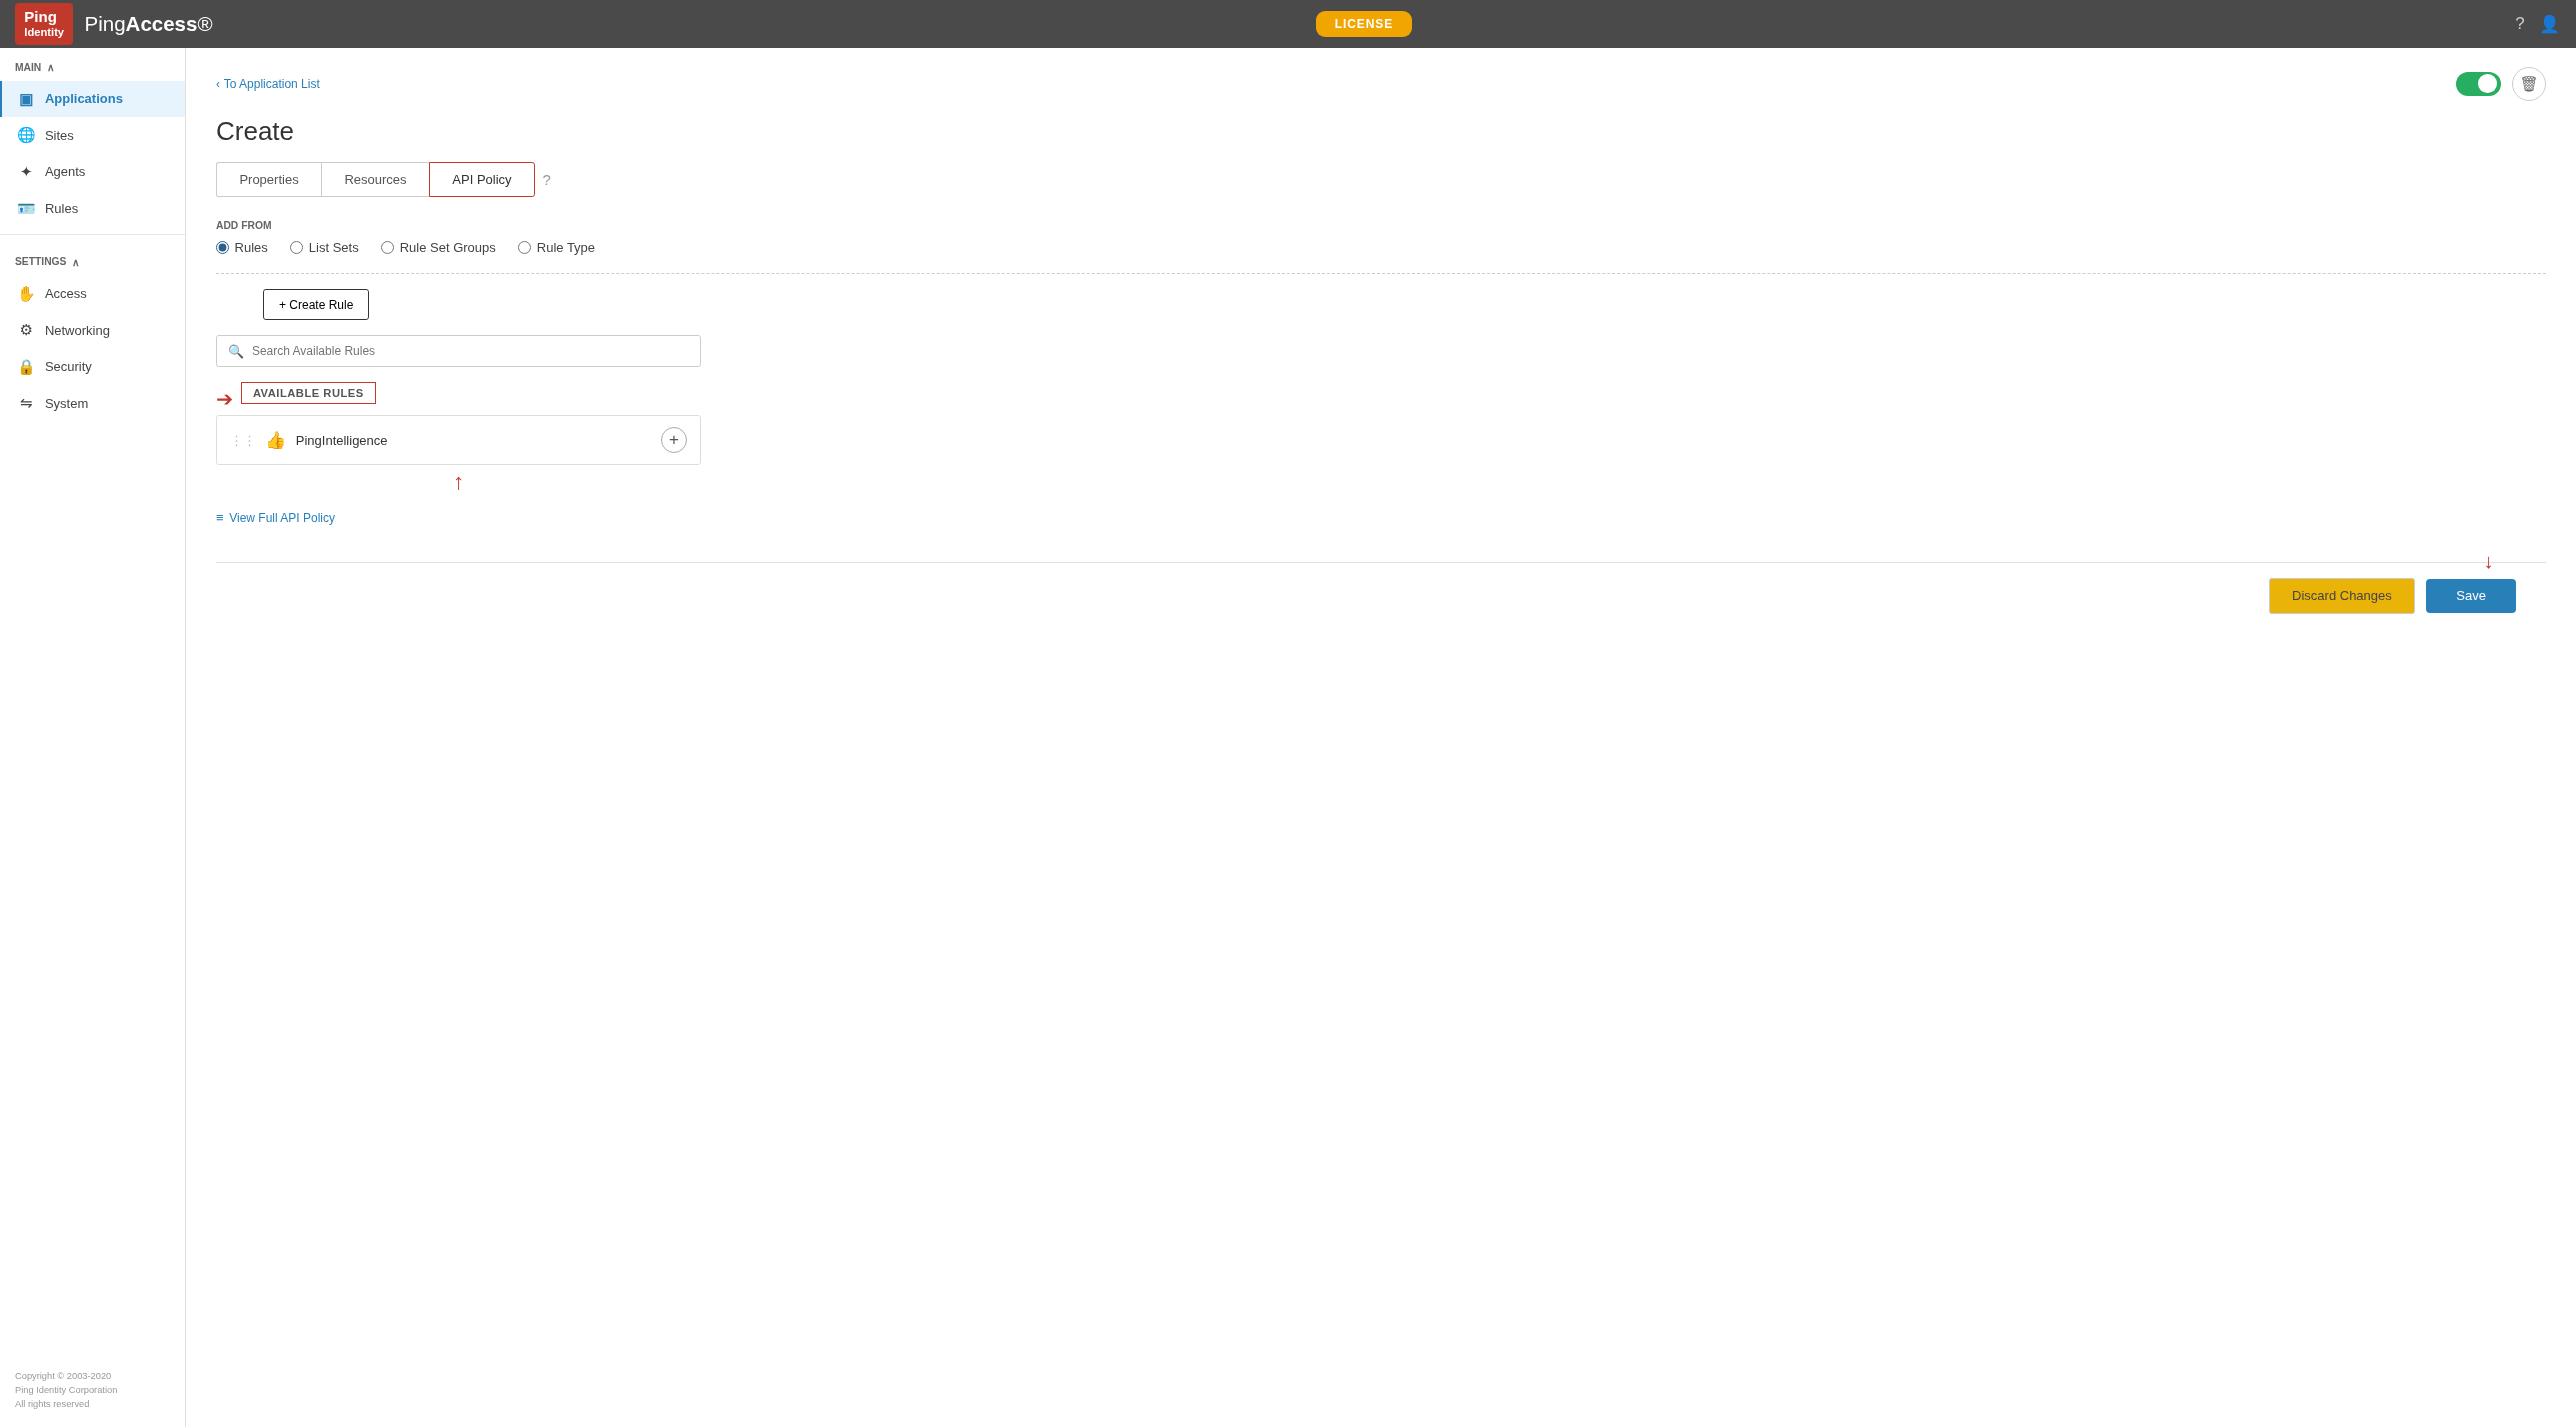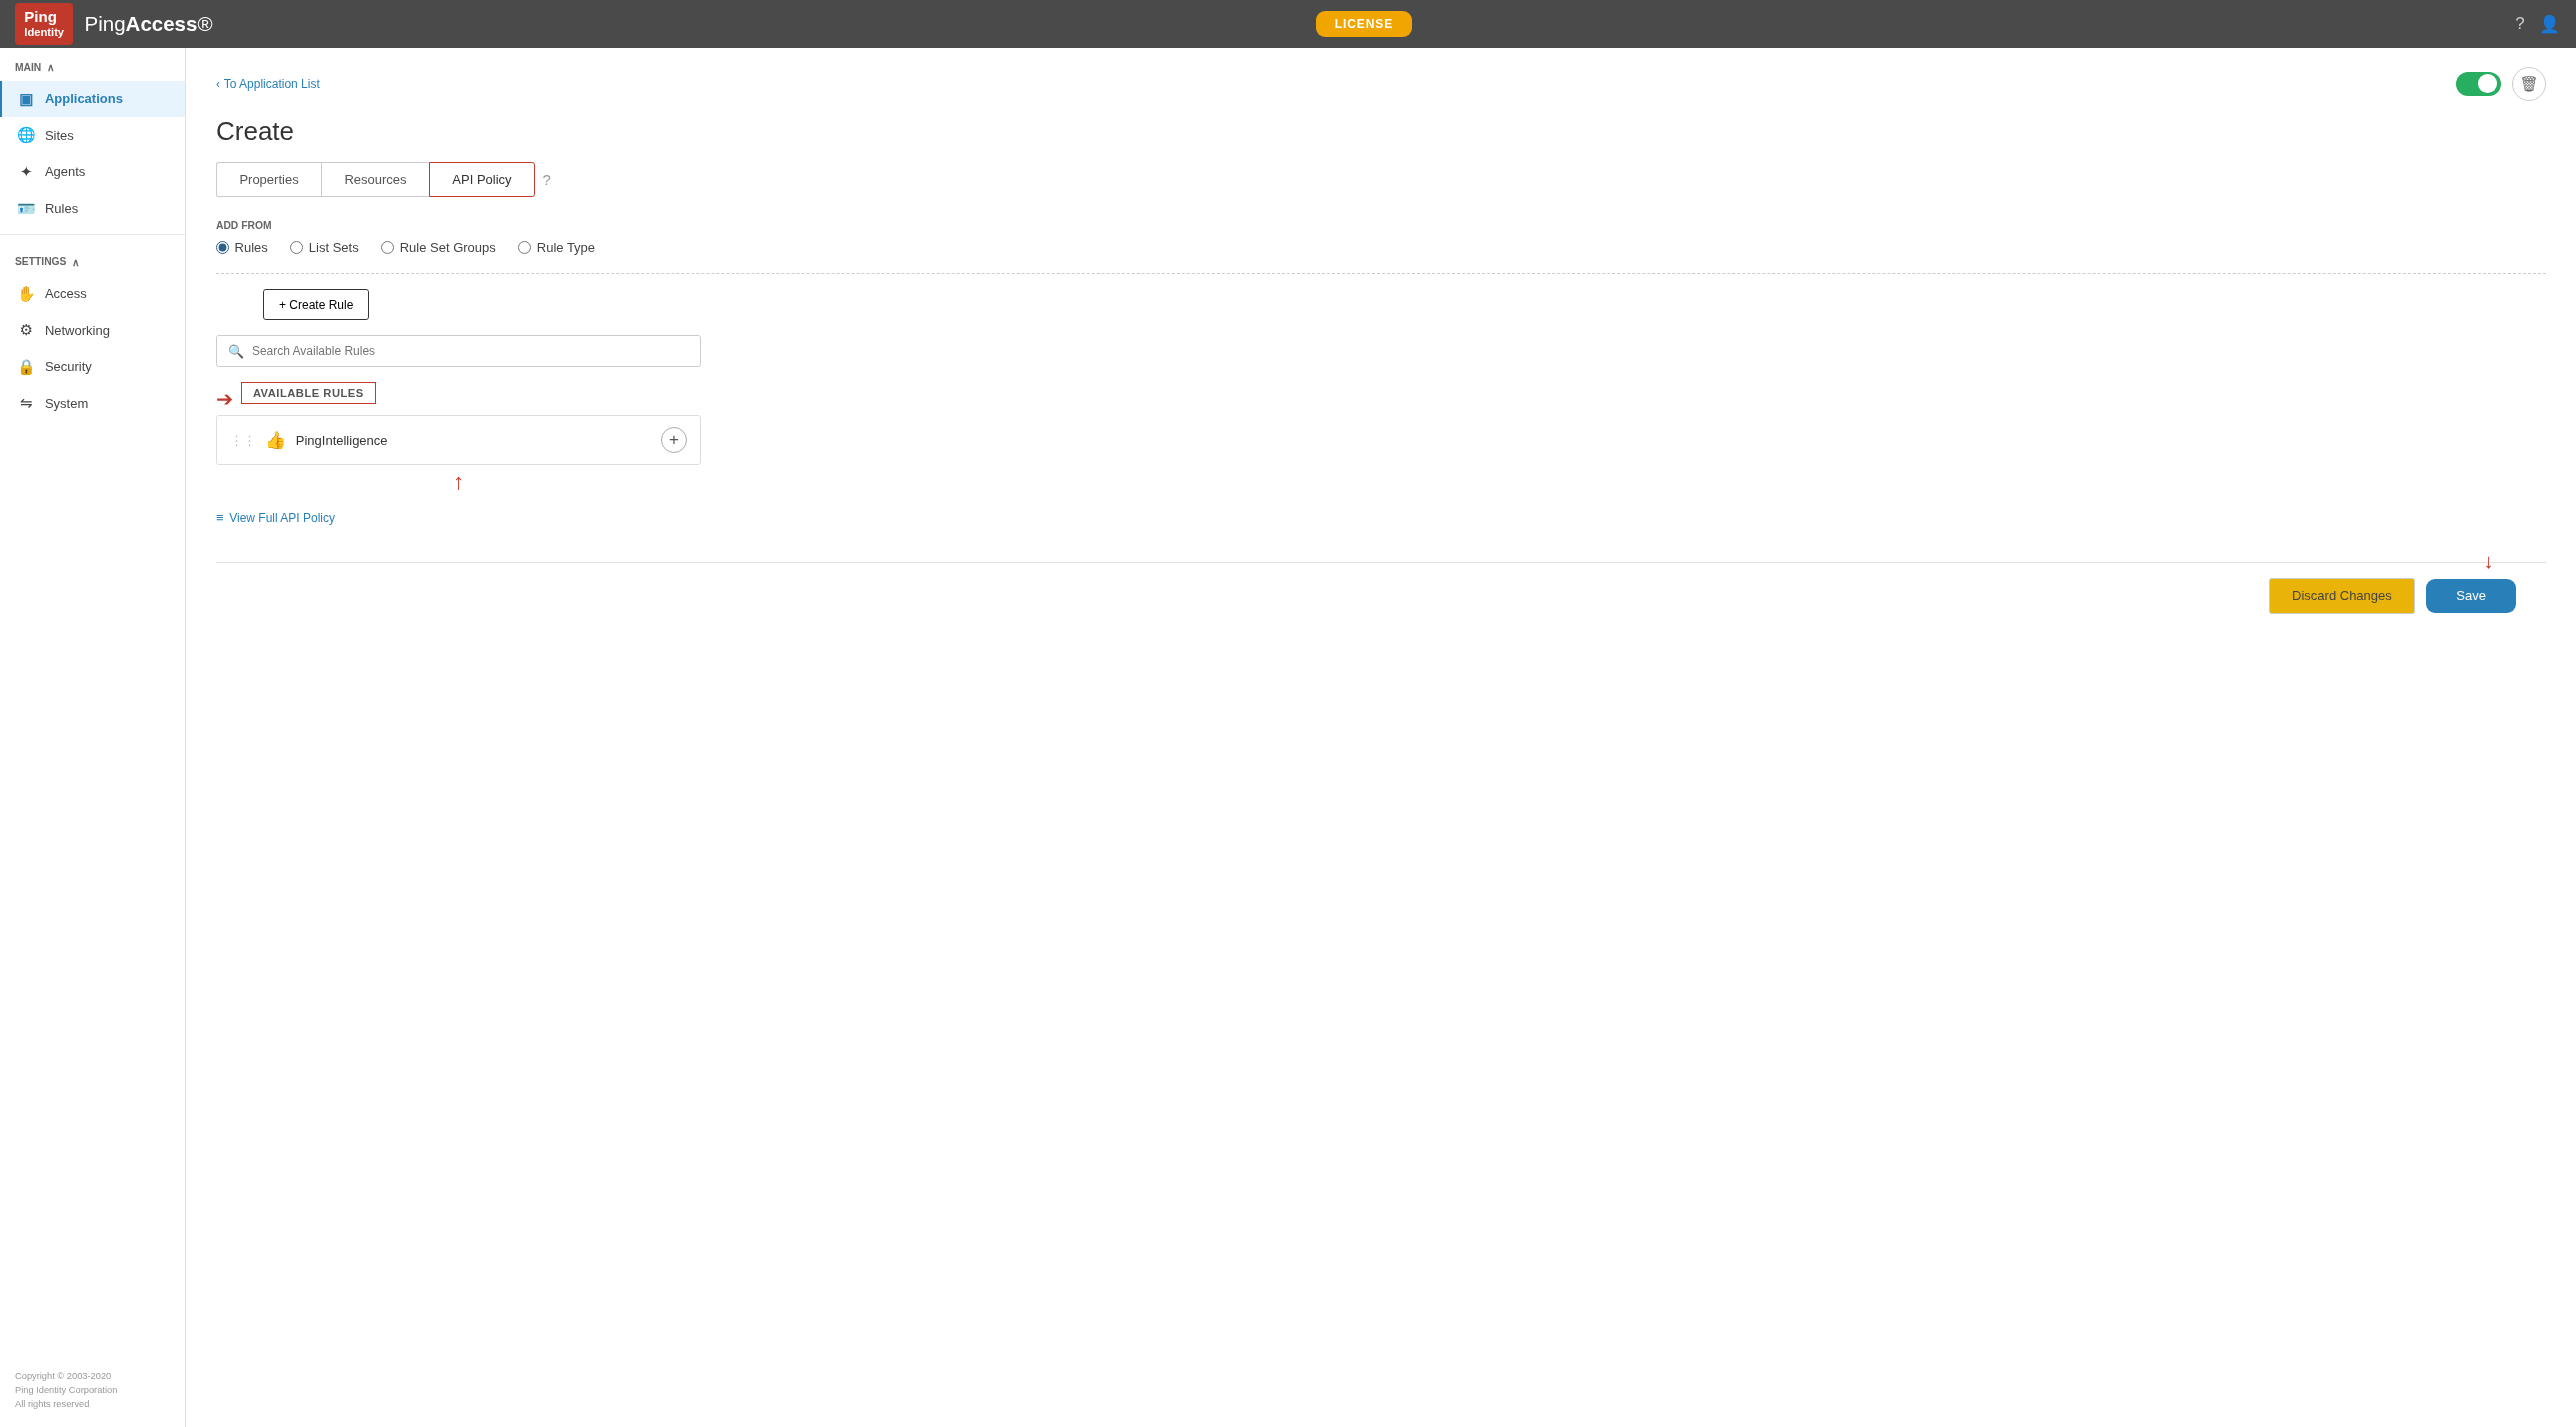--- a/index.html
+++ b/index.html
@@ -181,21 +181,21 @@
       border-top: 0.9px solid #e0e0e0;
       padding: 15px 30px; display: flex; justify-content: flex-end; gap: 11.2px;
       margin-top: 37px;
     }
     .discard-btn {
       border: 0.9px solid #ccc; background: #eab308; padding: 9.3px 22.4px;
       border-radius: 2.8px; cursor: pointer; font-size: 13px; color: #444;
     }
     .save-btn {
       background: #2980b9; color: white; border: none; padding: 9.3px 30px;
-      border-radius: 9px; cursor: pointer; font-size: 13px; font-weight: 500;
+      border-radius: 4px; cursor: pointer; font-size: 13px; font-weight: 500;
     }
     .red-arrow-up {
       display: block; text-align: center; color: #c0392b; font-size: 22.4px;
       margin-top: 3.7px;
     }
   </style>
 </head>
 <body>
 
 <nav class="navbar">

